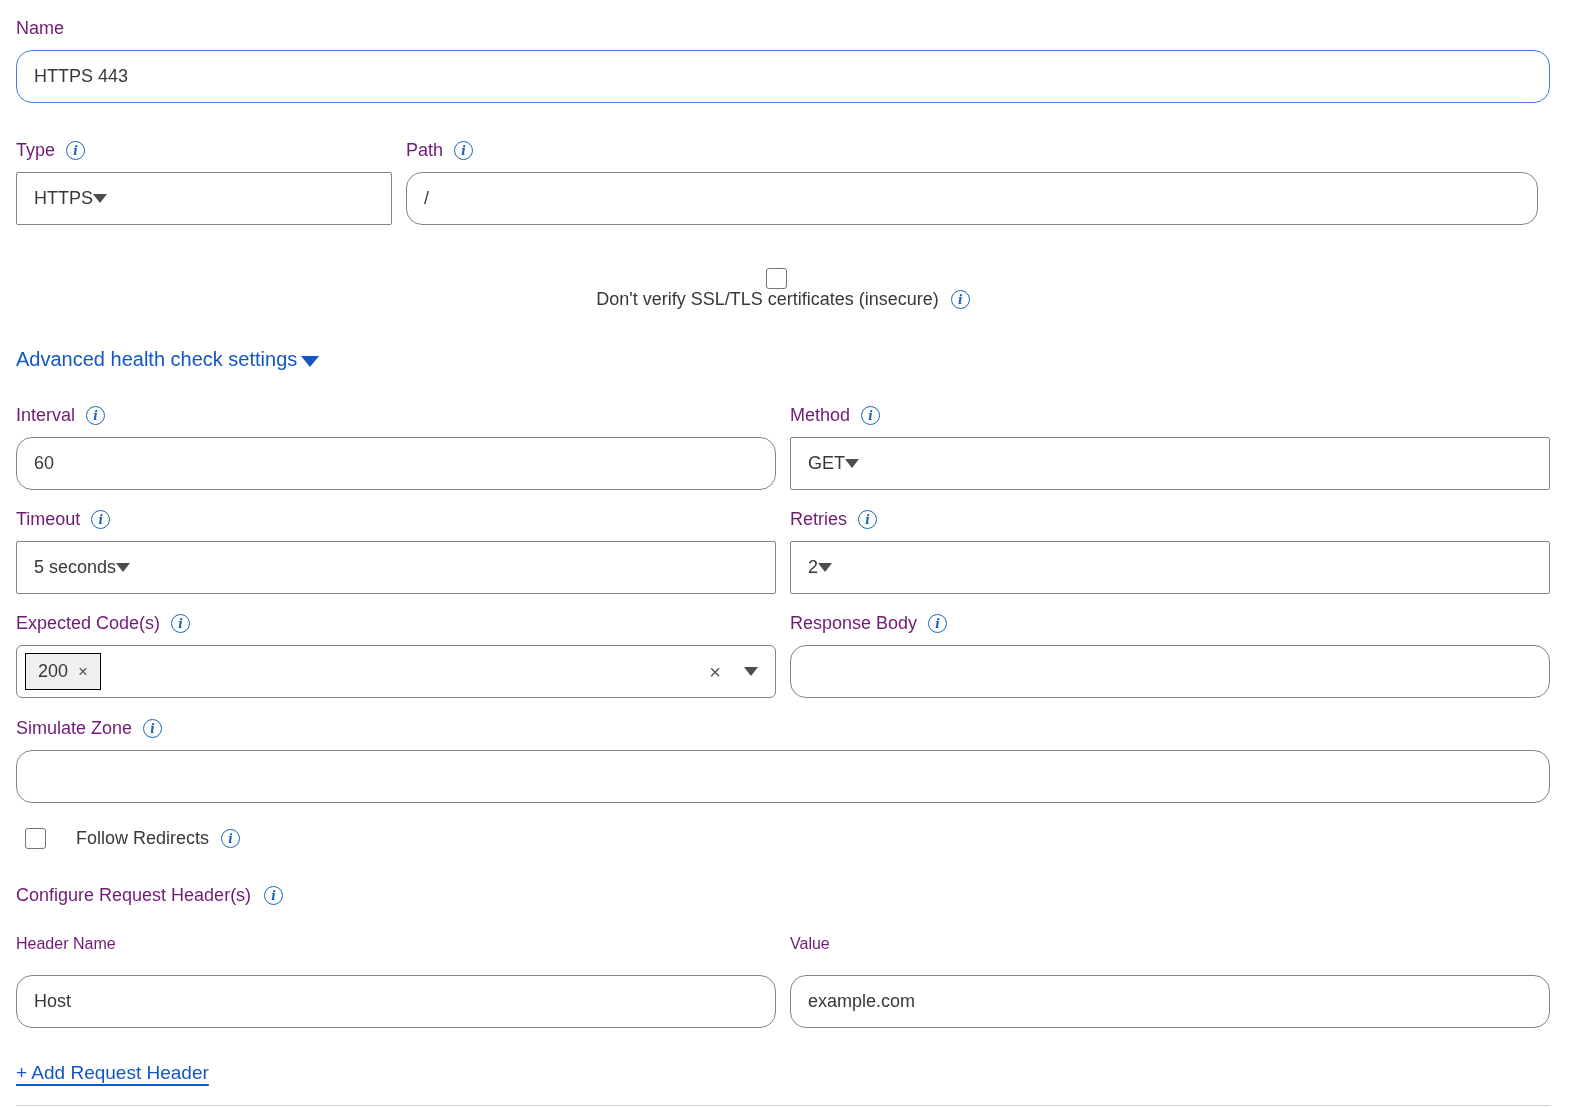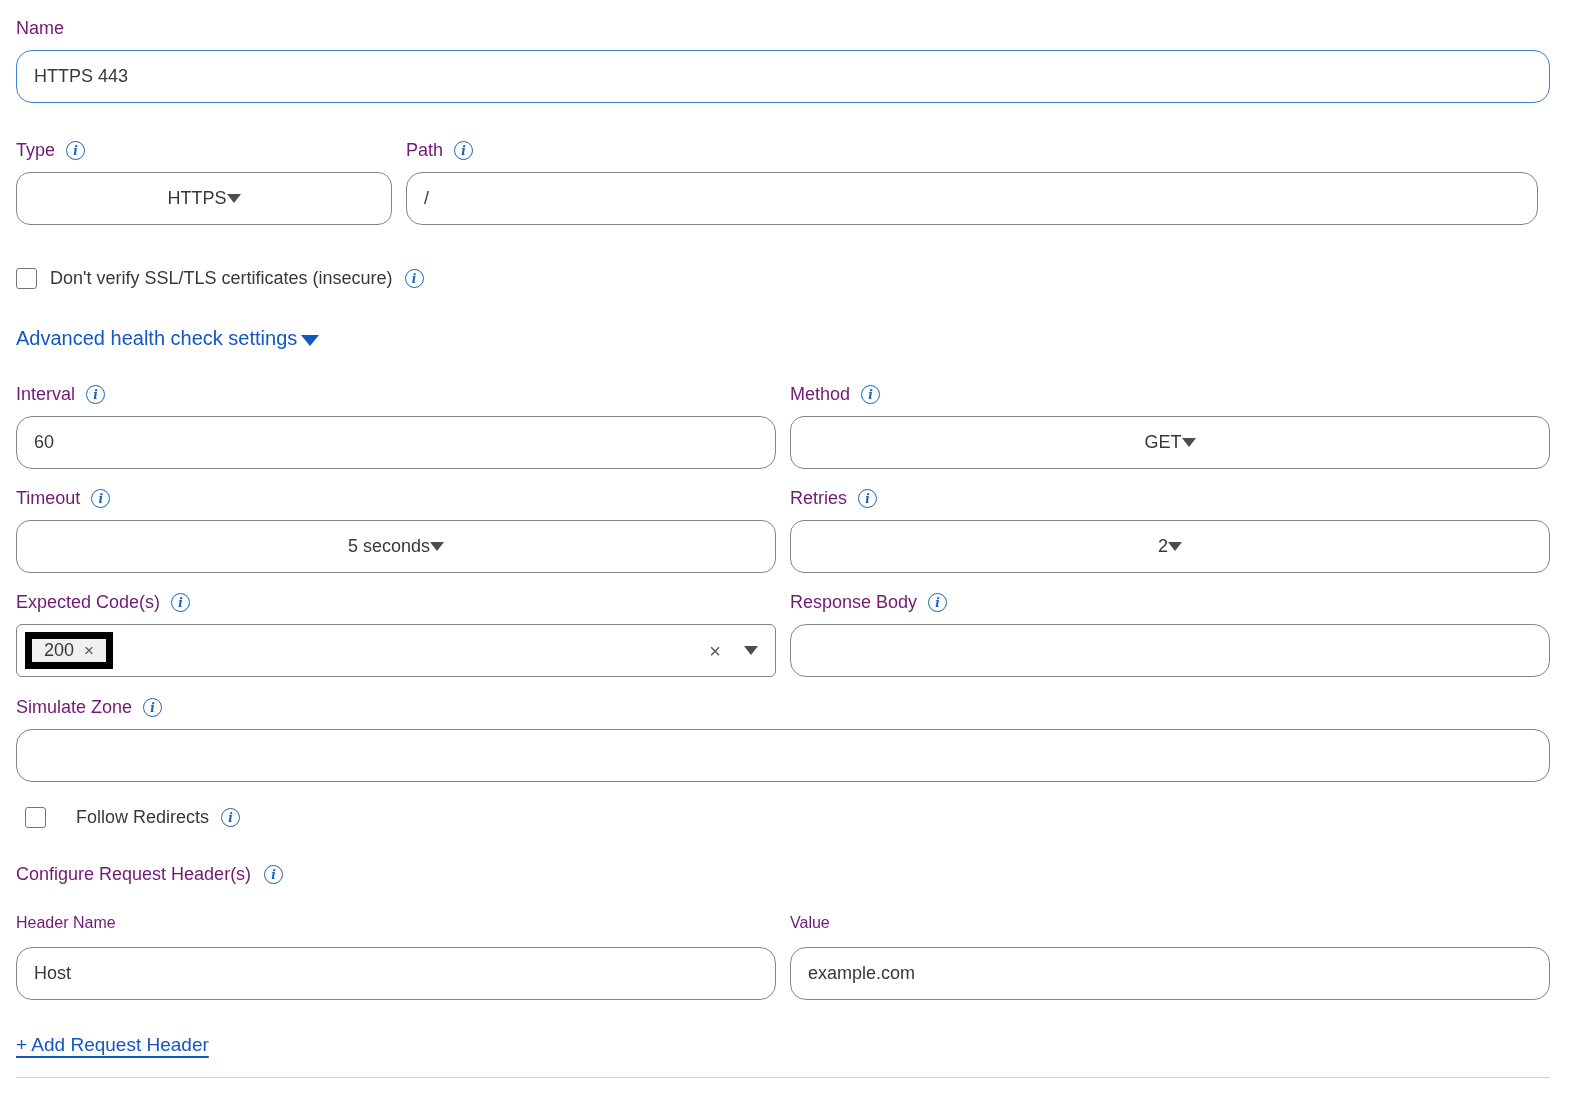--- a/index.html
+++ b/index.html
@@ -10,21 +10,21 @@
     color: #36393a;
     overflow: hidden;
   }
   .form { width: 1534px; margin: 18px 0 0 16px; }
 
   
   .field-label {
     display: flex; align-items: center; gap: 11px;
     font-size: 18px; color: #701a75; margin-bottom: 11px;
   }
-  .field-label.small { font-size: 16px; margin-bottom: 15px; }
+  .field-label.small { font-size: 16px; margin-bottom: 22px; }
 
   
   .info-icon {
     display: inline-flex; align-items: center; justify-content: center;
     width: 19px; height: 19px; border: 1.7px solid #1b64b5; border-radius: 50%;
     color: #1b64b5; flex: 0 0 auto;
     font-family: "DejaVu Serif", serif; font-style: italic; font-weight: bold;
     font-size: 12px; line-height: 1;
   }
   .info-icon::before { content: "i"; }
@@ -34,22 +34,22 @@
     display: block; width: 100%; height: 53px;
     border: 1px solid #848484; border-radius: 16px;
     padding: 0 17px; font-size: 18px; color: #36393a;
     font-family: "Liberation Sans", sans-serif;
     background: #ffffff; outline: none;
   }
   .text-input.focused { border: 1.6px solid #3b82d8; }
 
   
   .select-box {
-    display: flex; align-items: center; justify-content: center;
-    height: 53px; border: 1px solid #848484; border-radius: 14px;
+    display: flex; align-items: center; justify-content: flex-start;
+    height: 53px; border: 1px solid #848484; border-radius: 2px;
     padding: 0 17px; font-size: 18px; color: #36393a; background: #fff;
     cursor: pointer;
   }
   .caret-down {
     width: 0; height: 0; flex: 0 0 auto;
     border-left: 7px solid transparent; border-right: 7px solid transparent;
     border-top: 9px solid #4d4d4d;
   }
 
   
@@ -84,39 +84,39 @@
   }
 
   
   .multiselect {
     display: flex; align-items: center; height: 53px;
     border: 1px solid #848484; border-radius: 6px; padding: 0 17px 0 8px;
     background: #fff;
   }
   .tag {
     display: inline-flex; align-items: center; gap: 10px;
-    background: #f0f0f0; border: 7px solid #000000;
+    background: #f0f0f0; border: 1px solid #000000;
     padding: 8px 12px; height: 37px; font-size: 18px; color: #36393a;
   }
   .tag-remove { color: #555; font-size: 17px; cursor: pointer; line-height: 1; }
   .tag-remove::before { content: "\00d7"; }
   .ms-controls { margin-left: auto; display: flex; align-items: center; gap: 23px; }
   .ms-clear { color: #555; font-size: 20px; cursor: pointer; line-height: 1; }
   .ms-clear::before { content: "\00d7"; }
 
   .section-title {
     display: flex; align-items: center; gap: 13px;
     font-size: 18px; color: #701a75;
   }
 
   .divider { border-top: 1px solid #d5d5d5; margin-top: 21px; width: 100%; }
 
   
   .mb-name { margin-bottom: 37px; }
-  .mt-ssl { margin-top: 8px; margin-bottom: 38px; }
+  .mt-ssl { margin-top: 8px; margin-bottom: 38px; flex-direction: column; }
   .mb-adv { margin-bottom: 34px; }
   .mb-expected { margin-bottom: 20px; }
   .mb-simzone { margin-bottom: 25px; }
   .mb-follow { margin-bottom: 36px; }
   .mb-confhdr { margin-bottom: 29px; }
   .mb-hdrrow { margin-bottom: 34px; }
 </style>
 </head>
 <body>
 

